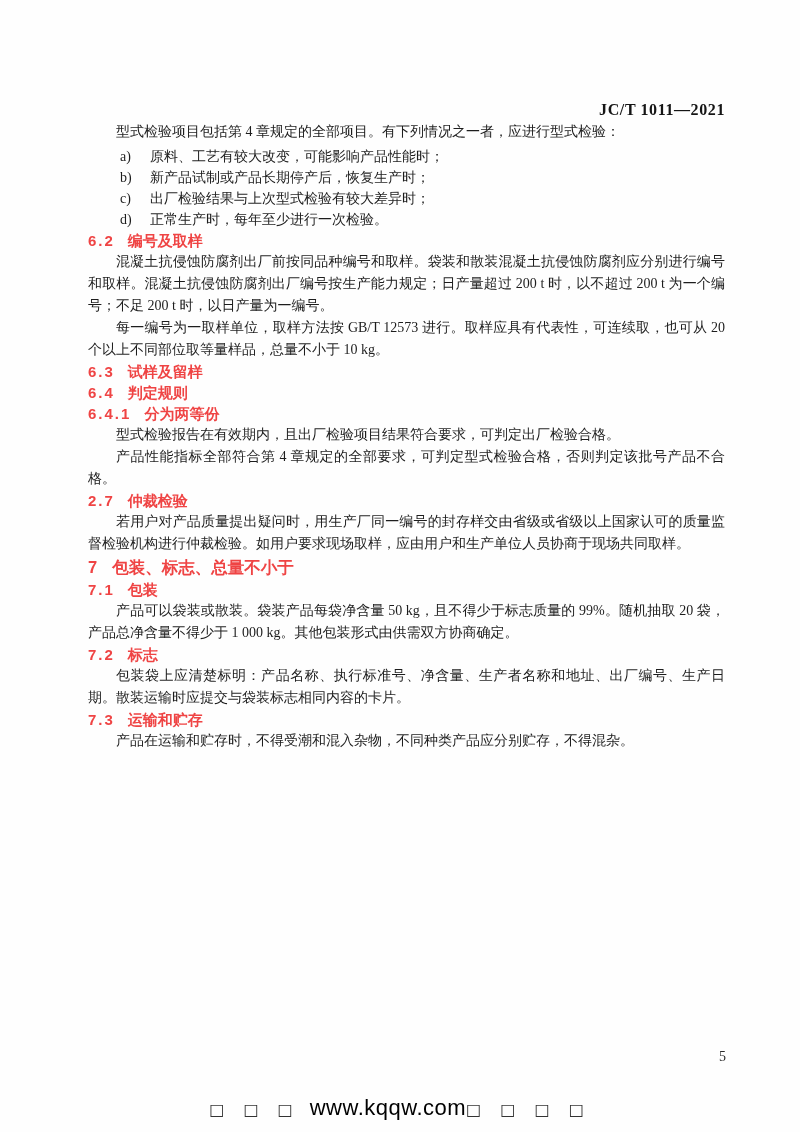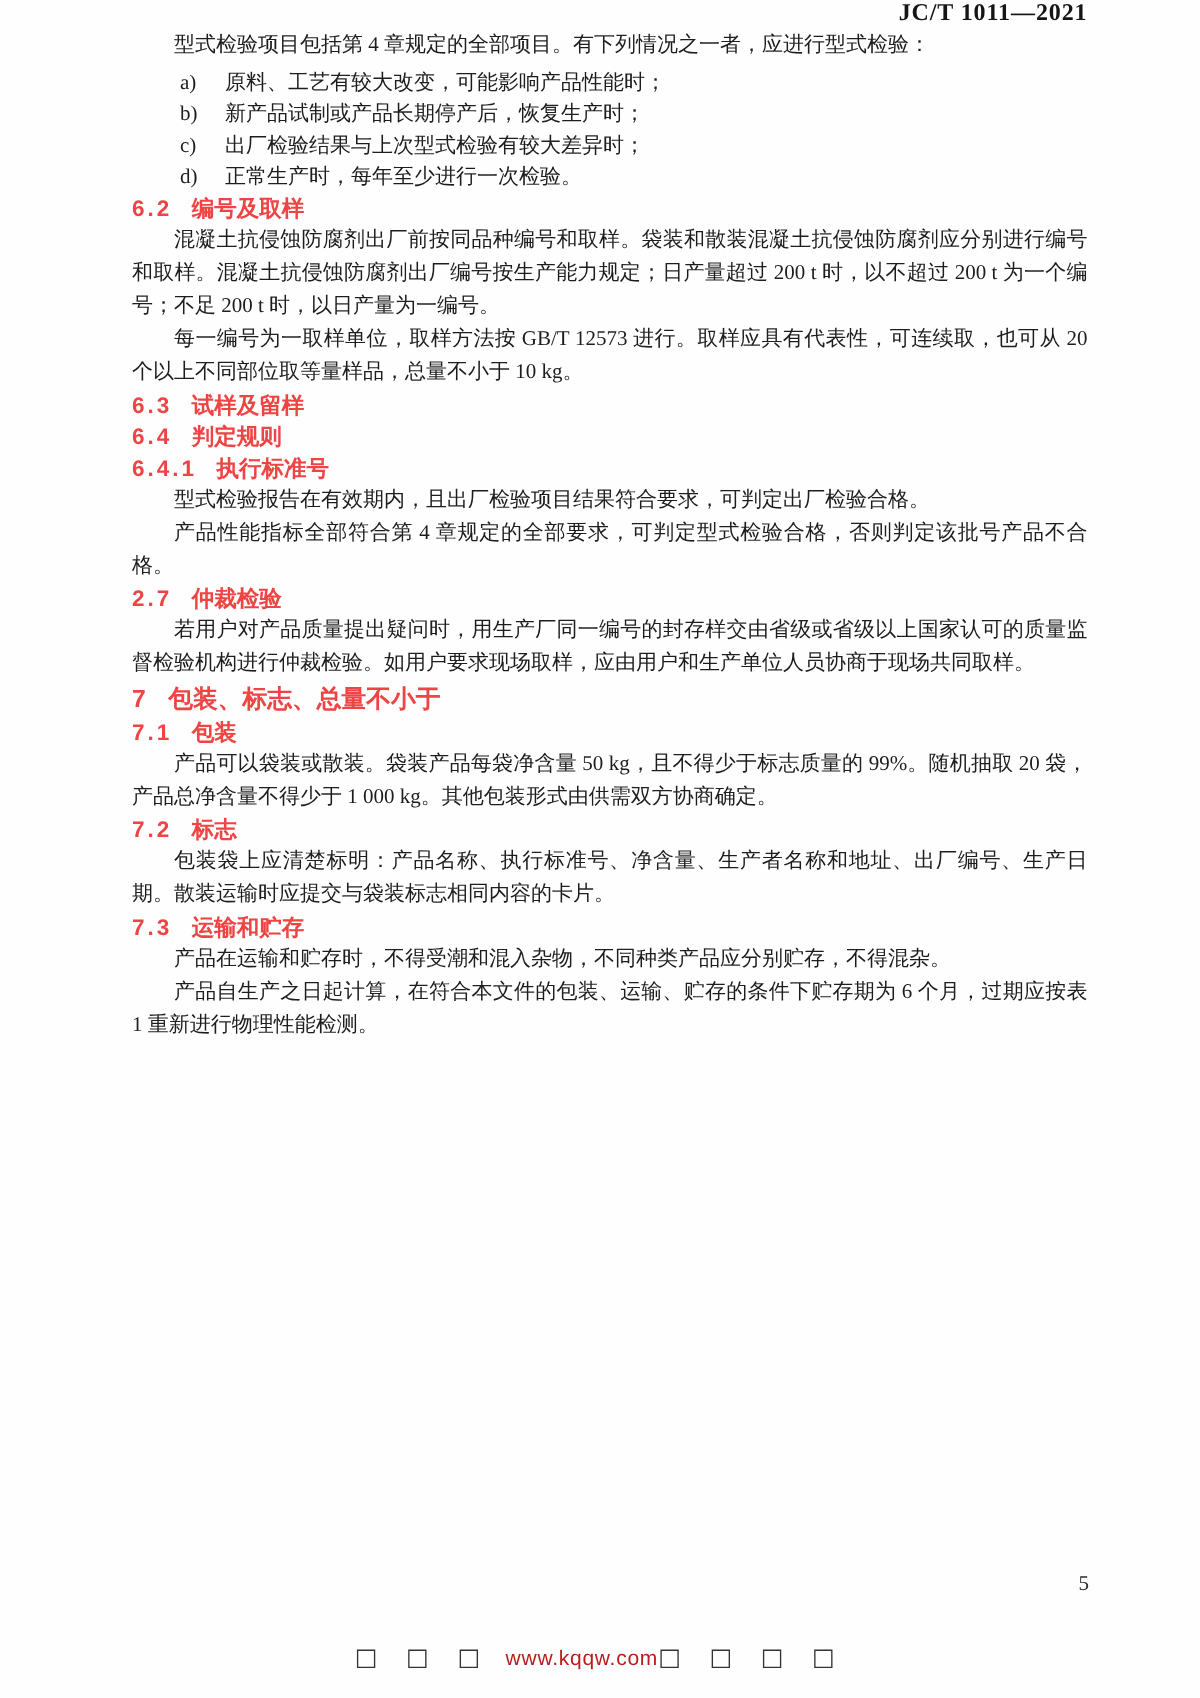--- a/index.html
+++ b/index.html
@@ -18,20 +18,21 @@
     font-family: "Liberation Serif", "DejaVu Serif", serif;
     overflow: hidden;
   }
   .content {
     position: absolute;
     left: 88px;
     top: 0;
     width: 637px;
   }
   .doc-header {
+    margin-top: 101px;
     height: 20px;
     text-align: right;
     font-weight: bold;
     font-size: 16px;
     letter-spacing: 0.6px;
     color: #151515;
   }
   p.para {
     margin: 0;
     font-size: 14px;
@@ -83,23 +84,23 @@
   }
   .wm-boxes {
     font-family: "DejaVu Sans", sans-serif;
     letter-spacing: 7px;
     font-size: 16px;
     color: #333333;
   }
   .wm-boxes-left { margin-right: 10px; }
   .wm-url {
     font-family: "Liberation Sans", "DejaVu Sans", sans-serif;
-    font-size: 14px;
+    font-size: 22px;
     letter-spacing: 0.5px;
-    color: #b91c1c;
+    color: #000000;
   }
 </style>
 </head>
 <body>
 
 <div class="page">
   <div class="content">
 
     <div class="doc-header">JC/T 1011—2021</div>
 
@@ -132,21 +133,21 @@
 
     <h3 class="h-sub mt15">
       <span class="h-num">6.3</span><span class="h-title">试样及留样</span>
     </h3>
 
     <h3 class="h-sub mt15">
       <span class="h-num">6.4</span><span class="h-title">判定规则</span>
     </h3>
 
     <h3 class="h-sub mt7">
-      <span class="h-num">6.4.1</span><span class="h-title">执行标准号</span>
+      <span class="h-num">6.4.1</span><span class="h-title">分为两等份</span>
     </h3>
     <p class="para mt7">型式检验报告在有效期内，且出厂检验项目结果符合要求，可判定出厂检验合格。</p>
 
     <p class="para mt7">产品性能指标全部符合第 4 章规定的全部要求，可判定型式检验合格，否则判定该批号产品不合格。</p>
 
     <h3 class="h-sub mt15">
       <span class="h-num">2.7</span><span class="h-title">仲裁检验</span>
     </h3>
     <p class="para mt10">若用户对产品质量提出疑问时，用生产厂同一编号的封存样交由省级或省级以上国家认可的质量监督检验机构进行仲裁检验。如用户要求现场取样，应由用户和生产单位人员协商于现场共同取样。</p>
 
@@ -161,21 +162,20 @@
 
     <h3 class="h-sub mt12">
       <span class="h-num">7.2</span><span class="h-title">标志</span>
     </h3>
     <p class="para mt7">包装袋上应清楚标明：产品名称、执行标准号、净含量、生产者名称和地址、出厂编号、生产日期。散装运输时应提交与袋装标志相同内容的卡片。</p>
 
     <h3 class="h-sub mt9">
       <span class="h-num">7.3</span><span class="h-title">运输和贮存</span>
     </h3>
     <p class="para mt6">产品在运输和贮存时，不得受潮和混入杂物，不同种类产品应分别贮存，不得混杂。</p>
-    <p class="para mt0">产品自生产之日起计算，在符合本文件的包装、运输、贮存的条件下贮存期为 6 个月，过期应按表 1 重新进行物理性能检测。</p>
 
   </div>
 
   <div class="page-num">5</div>
 
   <div class="watermark">
     <span class="wm-boxes wm-boxes-left">□ □ □</span><span class="wm-url">www.kqqw.com</span><span class="wm-boxes">□ □ □ □</span>
   </div>
 </div>
 

